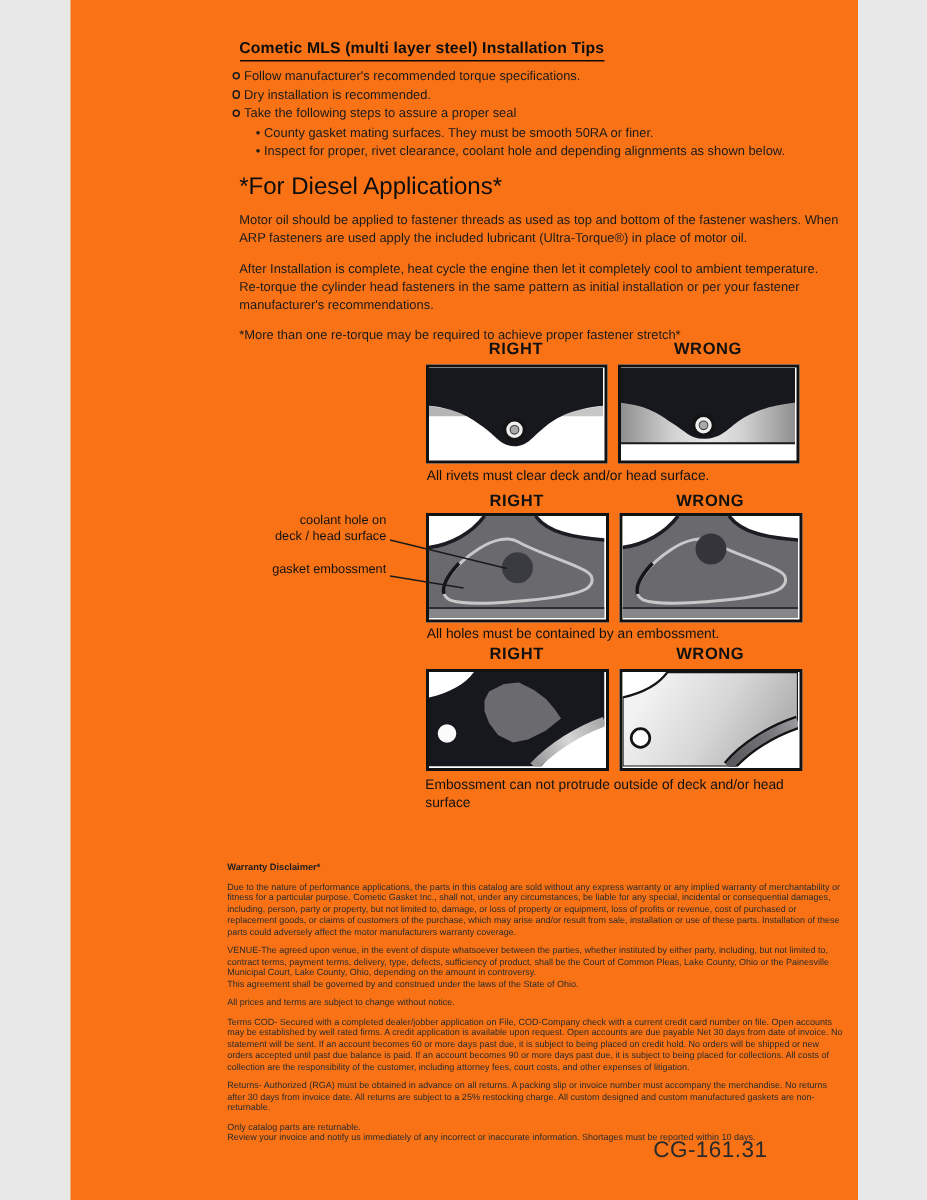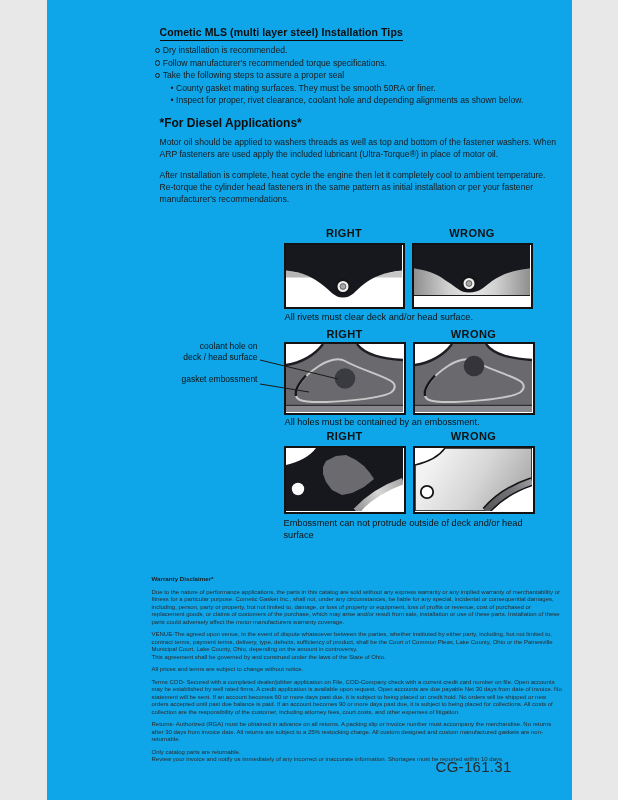--- a/index.html
+++ b/index.html
@@ -1,37 +1,37 @@
 <!DOCTYPE html>
 <html><head>
 <meta charset="utf-8">
 <style>
   html,body{margin:0;padding:0;background:#e8e8e8;}
   .page{
-    position:relative;width:525px;height:800px;background:#0ea5e9;
+    position:relative;width:525px;height:800px;background:#f97316;
     font-family:"Liberation Sans", sans-serif;color:#1a1a1a;overflow:hidden;
     margin:0 auto;
   }
   .abs{position:absolute;}
   
   .title{
     font-size:10.5px;font-weight:bold;color:#0d0d0d;
     display:inline-block;border-bottom:1.4px solid #0d0d0d;padding-bottom:2px;
     letter-spacing:.1px;
   }
   .bullets{font-size:8.6px;line-height:12.6px;}
   .b-row{display:flex;align-items:flex-start;}
   .o-marker{
     width:3.6px;height:3.6px;border:0.9px solid #1a1a1a;border-radius:50%;
     margin:3.6px 2.6px 0 0;flex:0 0 auto;
   }
   .sub{margin-left:16px;}
   .dot-marker{font-size:8.6px;margin-right:2.5px;flex:0 0 auto;}
   
-  .diesel-h{font-size:12px;font-weight:bold;color:#0d0d0d;margin:0 0 6px 0;}
+  .diesel-h{font-size:16px;font-weight:normal;color:#0d0d0d;margin:0 0 6px 0;}
   .para{font-size:8.6px;line-height:12px;margin:0 0 8.5px 0;width:402px;white-space:pre-line;}
   
   .dg-label{font-size:11px;letter-spacing:.4px;color:#111;text-align:center;font-weight:700;}
   .dg-box{box-sizing:border-box;border:2.5px solid #121212;background:#fff;}
   .dg-box svg{display:block;}
   .caption{font-size:9.2px;color:#111;line-height:11.5px;font-weight:500;}
   .annot{font-size:8.5px;line-height:10.5px;color:#111;text-align:right;white-space:pre-line;}
   
   .warranty{width:412px;font-size:6px;line-height:7.5px;color:#2b2b2b;}
   .warranty h4{font-size:6.2px;margin:0 0 6px 0;color:#1d1d1d;}
@@ -43,44 +43,45 @@
 
 <div class="page">
 
   <div class="abs" style="left:113px;top:22px;">
     <span class="title">Cometic MLS (multi layer steel) Installation Tips</span>
   </div>
 
   <div class="abs bullets" style="left:108px;top:44px;width:460px;">
     <div class="b-row">
       <span class="o-marker"></span>
-      <span>Dry installation is recommended.</span>
+      <span>Follow manufacturer's recommended torque specifications.</span>
     </div>
     <div class="b-row">
       <span class="o-marker"></span>
-      <span>Follow manufacturer's recommended torque specifications.</span>
+      <span>Dry installation is recommended.</span>
     </div>
     <div class="b-row">
       <span class="o-marker"></span>
       <span>Take the following steps to assure a proper seal</span>
     </div>
     <div class="b-row sub">
       <span class="dot-marker">•</span>
       <span>County gasket mating surfaces.  They must be smooth 50RA or finer.</span>
     </div>
     <div class="b-row sub">
       <span class="dot-marker">•</span>
       <span>Inspect for proper, rivet clearance, coolant hole and depending alignments as shown below.</span>
     </div>
   </div>
 
   <div class="abs" style="left:113px;top:116px;width:415px;">
     <div class="diesel-h">*For Diesel Applications*</div>
-    <p class="para">Motor oil should be applied to washers threads as well as top and bottom of the fastener washers. When ARP fasteners are used apply the included lubricant (Ultra-Torque®) in place of motor oil.</p>
+    <p class="para">Motor oil should be applied to fastener threads as used as top and bottom of the fastener washers. When ARP fasteners are used apply the included lubricant (Ultra-Torque®) in place of motor oil.</p>
     <p class="para">After Installation is complete, heat cycle the engine then let it completely cool to ambient temperature. Re-torque the cylinder head fasteners in the same pattern as initial installation or per your fastener manufacturer's recommendations.</p>
+    <p class="para">*More than one re-torque may be required to achieve proper fastener stretch*</p>
   </div>
 
   <div class="abs dg-label" style="left:237px;top:227px;width:121px;">RIGHT</div>
   <div class="abs dg-label" style="left:365px;top:227px;width:121px;">WRONG</div>
 
   <div class="abs dg-box" style="left:237px;top:243px;width:121px;height:66px;">
     <svg width="116" height="61" viewBox="0 0 116 61">
       <rect x="0" y="0" width="116" height="61" fill="#ffffff"></rect>
       <polygon points="0,25.5 40,32.5 0,32.5" fill="#b5b5b5"></polygon>
       <polygon points="116,25.5 76,32.5 116,32.5" fill="#c6c6c6"></polygon>

